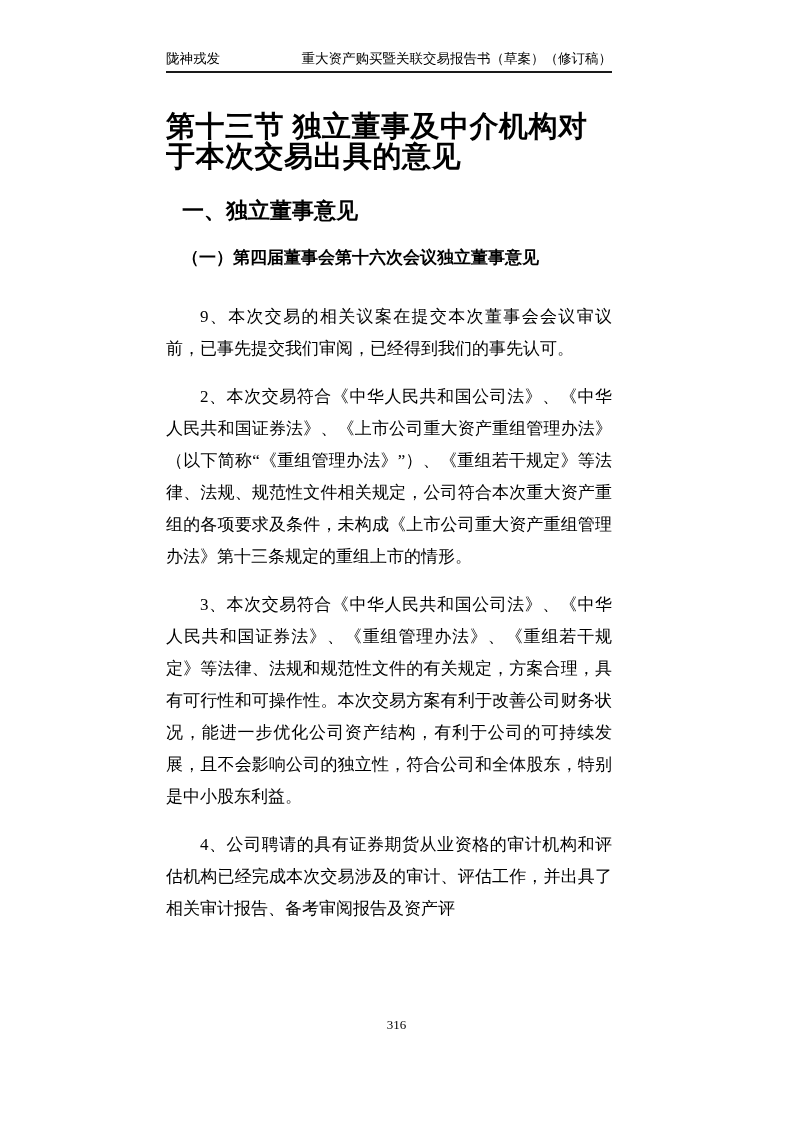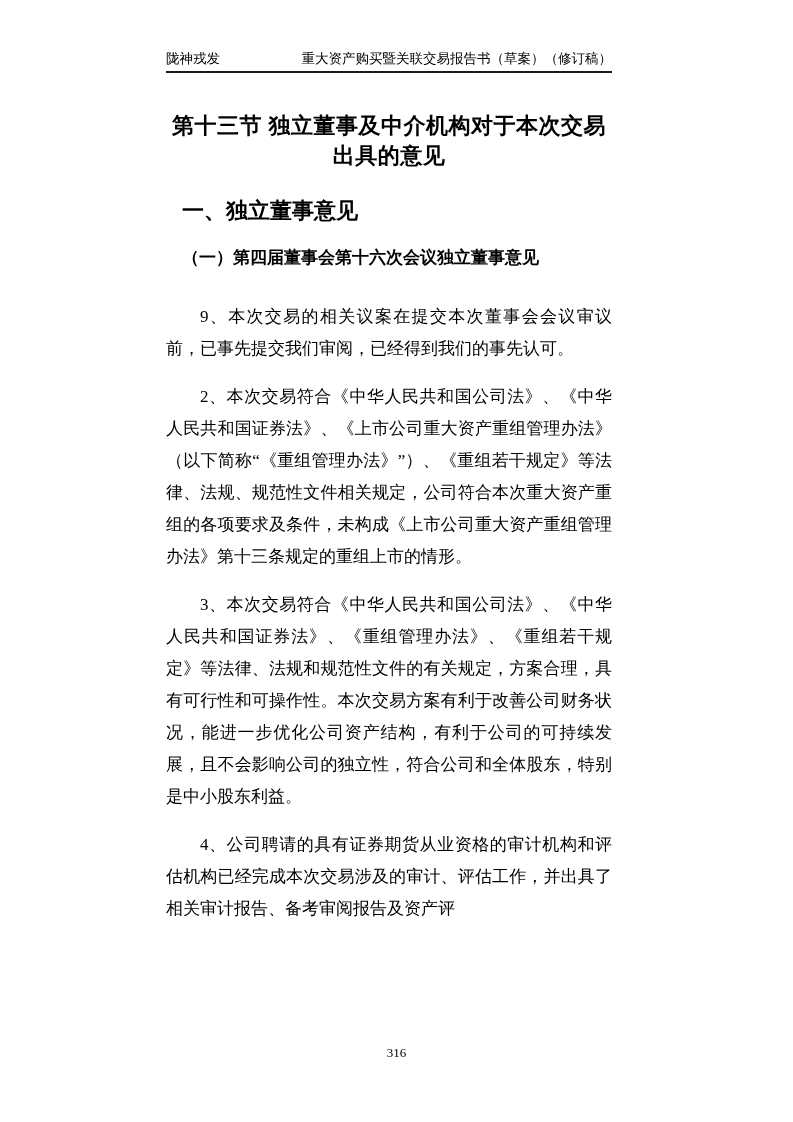--- a/index.html
+++ b/index.html
@@ -28,23 +28,23 @@
     padding-bottom: 3px;
     border-bottom: 2px solid #1a1a1a;
   }
   .page-header .hdr-left,
   .page-header .hdr-right {
     white-space: nowrap;
   }
   .doc-title {
     font-family: "Liberation Sans", "DejaVu Sans", sans-serif;
     font-weight: bold;
-    font-size: 22px;
+    font-size: 29px;
     line-height: 30px;
-    text-align: center;
+    text-align: left;
     margin: 38px 0 0 0;
     letter-spacing: 0.5px;
   }
   .h-level1 {
     font-family: "Liberation Sans", "DejaVu Sans", sans-serif;
     font-weight: bold;
     font-size: 22px;
     line-height: 24px;
     margin: 28px 0 0 16px;
   }
@@ -62,21 +62,21 @@
     text-align: justify;
   }
   .doc-body p {
     margin: 0 0 16px 0;
     text-indent: 2em;
   }
   .page-footer {
     position: absolute;
     left: 0;
     right: 0;
-    top: 1044px;
+    top: 1016px;
     text-align: center;
     font-size: 13px;
     line-height: 18px;
   }
 </style>
 </head>
 <body>
 
 <div class="page">
 

